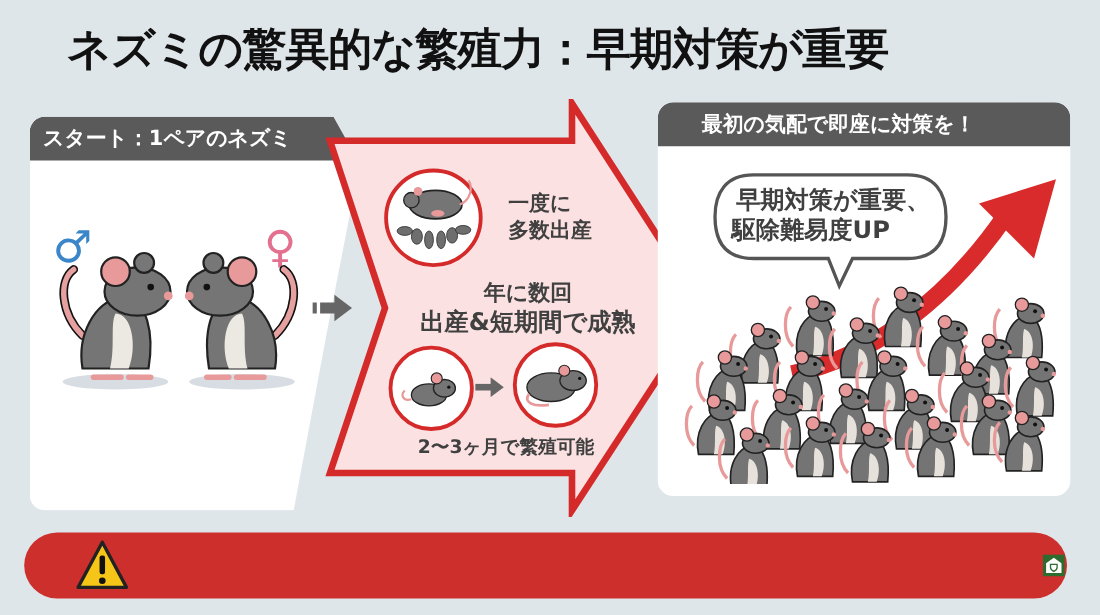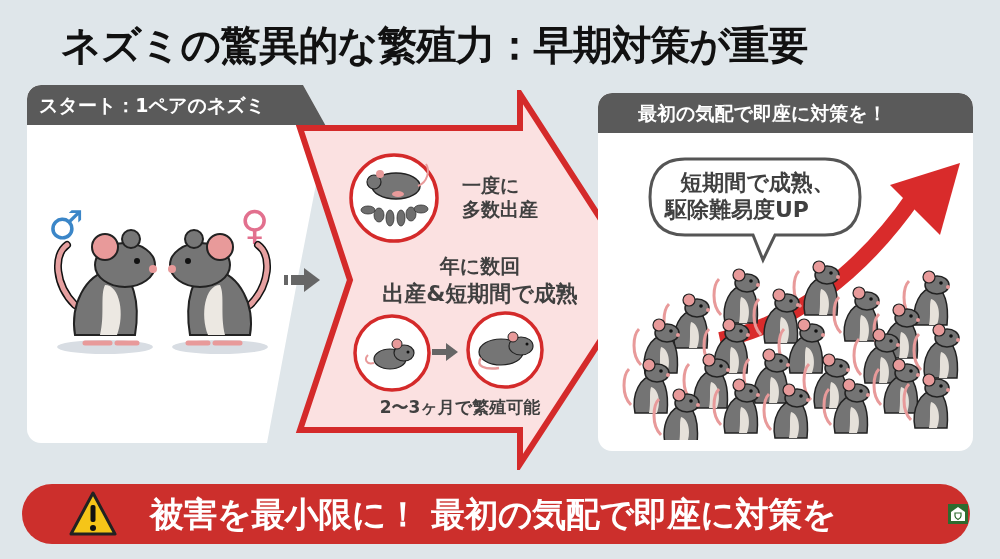--- a/index.html
+++ b/index.html
@@ -15,21 +15,21 @@
     line-height: 70px; letter-spacing: -1px;
   }
   .panel {
     position: absolute; background: #fff; border-radius: 14px; overflow: hidden;
   }
   .panel-header {
     background: #5a5a5a; color: #fff; font-weight: bold; font-size: 19px;
     height: 40px; line-height: 40px; padding-left: 38px;
     border-top-left-radius: 14px; border-top-right-radius: 14px;
   }
-  #left-panel { left: 27px; top: 85px; width: 300px; height: 358px;
+  #left-panel { left: 27px; top: 106px; width: 300px; height: 358px;
     clip-path: polygon(0 0, 92% 0, 100% 12%, 90% 55%, 80% 100%, 0 100%); }
   #left-panel .panel-header { padding-left: 12px; }
   #right-panel { left: 598px; top: 93px; width: 375px; height: 358px; }
   #right-panel .panel-header { padding-left: 40px; }
 
   svg { display: block; }
   .abs { position: absolute; }
   .txt-black { color: #404040; font-weight: bold; }
 
   .banner {
@@ -142,21 +142,21 @@
 </div>
 
 <svg class="abs" style="left:700px;top:155px" width="270" height="200" viewBox="0 0 270 200">
   <path d="M20 185 C90 170 160 120 215 40" stroke="#d92b2b" stroke-width="16" fill="none"></path>
   <polygon points="190,30 260,8 240,80" fill="#d92b2b"></polygon>
 </svg>
 
 <svg class="abs" style="left:645px;top:155px" width="220" height="110" viewBox="0 0 220 110">
   <path d="M40 4 L180 4 C205 4 215 20 215 42 C215 65 205 80 180 80 L130 80 L118 105 L108 80 L40 80 C15 80 5 65 5 42 C5 20 15 4 40 4 Z" fill="#fff" stroke="#555" stroke-width="3"></path>
 </svg>
-<div class="abs txt-black" style="left:665px;top:170px;width:185px;text-align:center;font-size:22px;line-height:26px;">短期間で成熟、</div>
+<div class="abs txt-black" style="left:665px;top:170px;width:185px;text-align:center;font-size:22px;line-height:26px;">早期対策が重要、</div>
 <div class="abs txt-black" style="left:665px;top:197px;width:185px;text-align:left;font-size:22px;line-height:26px;">駆除難易度UP</div>
 
 <svg class="abs" style="left:615px;top:255px" width="350" height="185" viewBox="0 0 350 185">
   <defs>
     <g id="m">
       <path d="M-4 40 C-14 30 -12 10 -6 4" stroke="#e89a9a" stroke-width="3" fill="none"></path>
       <path d="M0 48 C-4 28 6 12 18 10 C30 10 34 28 32 48 Z" fill="#747474" stroke="#222" stroke-width="1.5"></path>
       <path d="M16 22 C24 24 26 38 22 48 L14 48 C16 38 14 28 16 22Z" fill="#e6e1da"></path>
       <ellipse cx="22" cy="8" rx="12" ry="9" fill="#747474" stroke="#222" stroke-width="1.5"></ellipse>
       <circle cx="14" cy="0" r="6" fill="#e89a9a" stroke="#222" stroke-width="1.2"></circle>
@@ -187,19 +187,18 @@
   <use href="#m" x="50" y="140"></use>
   <use href="#m" x="160" y="135"></use>
 </svg>
 
 <div class="banner">
   <svg class="abs" style="left:46px;top:6px" width="50" height="48" viewBox="0 0 50 48">
     <polygon points="25,3 47,44 3,44" fill="#f5c518" stroke="#222" stroke-width="3" stroke-linejoin="round"></polygon>
     <rect x="22.5" y="15" width="5" height="17" rx="2" fill="#111"></rect>
     <circle cx="25" cy="38" r="3" fill="#111"></circle>
   </svg>
-  <div class="banner-text">被害を最小限に！ 最初の気配で即座に対策を</div>
   <svg class="abs" style="left:926px;top:20px" width="20" height="20" viewBox="0 0 20 20">
     <rect x="0" y="0" width="20" height="20" fill="#2e6b2f"></rect>
     <path d="M3 17 L3 8 L10 3 L17 8 L17 17 Z" fill="#fff"></path>
     <path d="M7 9 L13 9 L13 12 C13 14 10 15.5 10 15.5 C10 15.5 7 14 7 12 Z" fill="none" stroke="#2e6b2f" stroke-width="1.2"></path>
   </svg>
 </div>
 
 </body></html>

